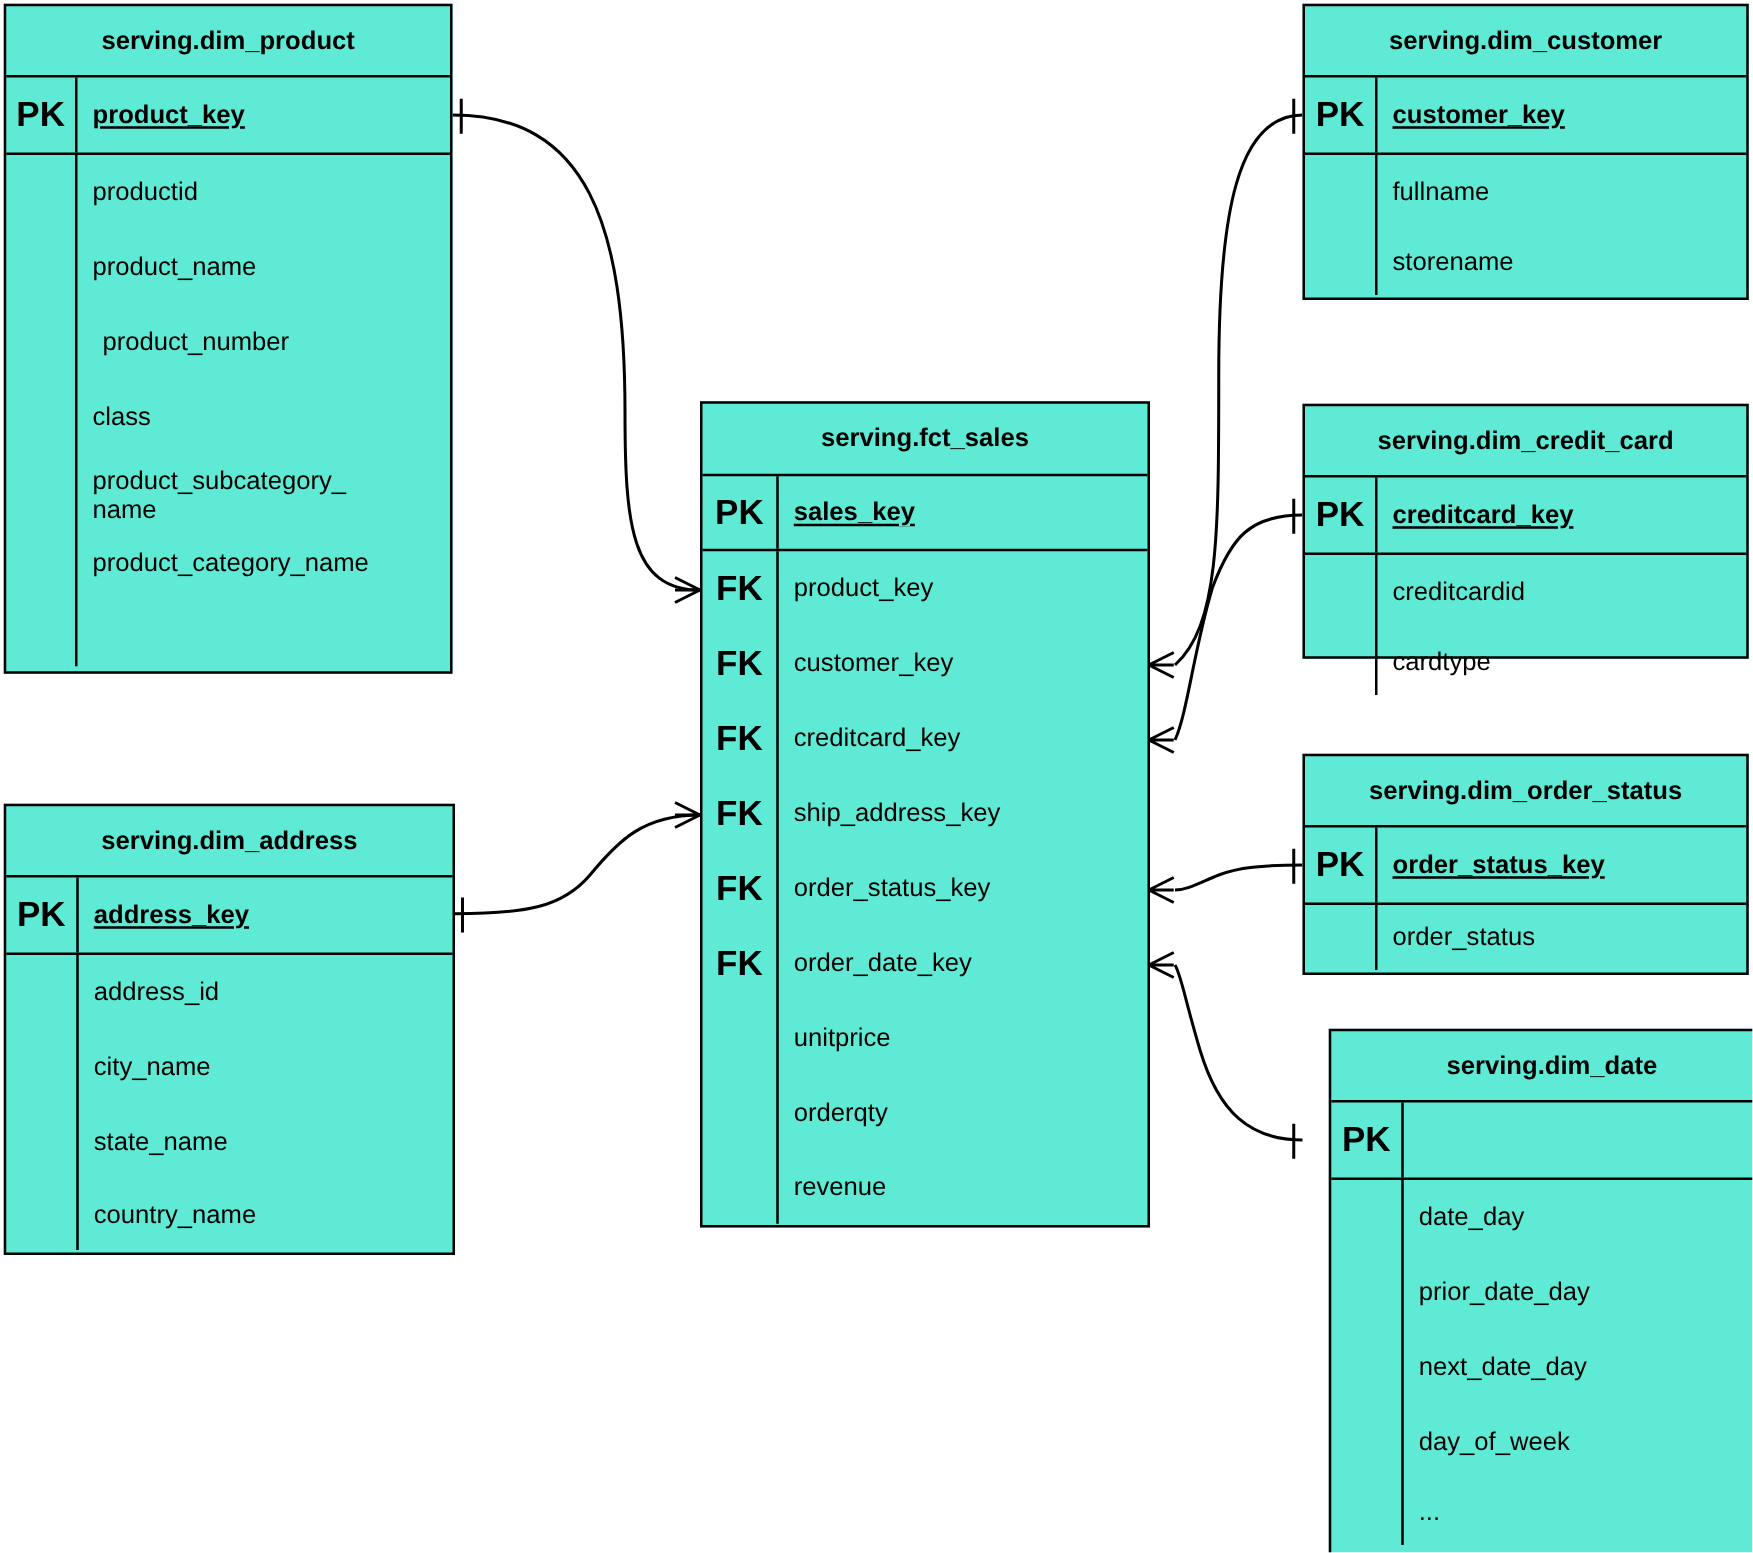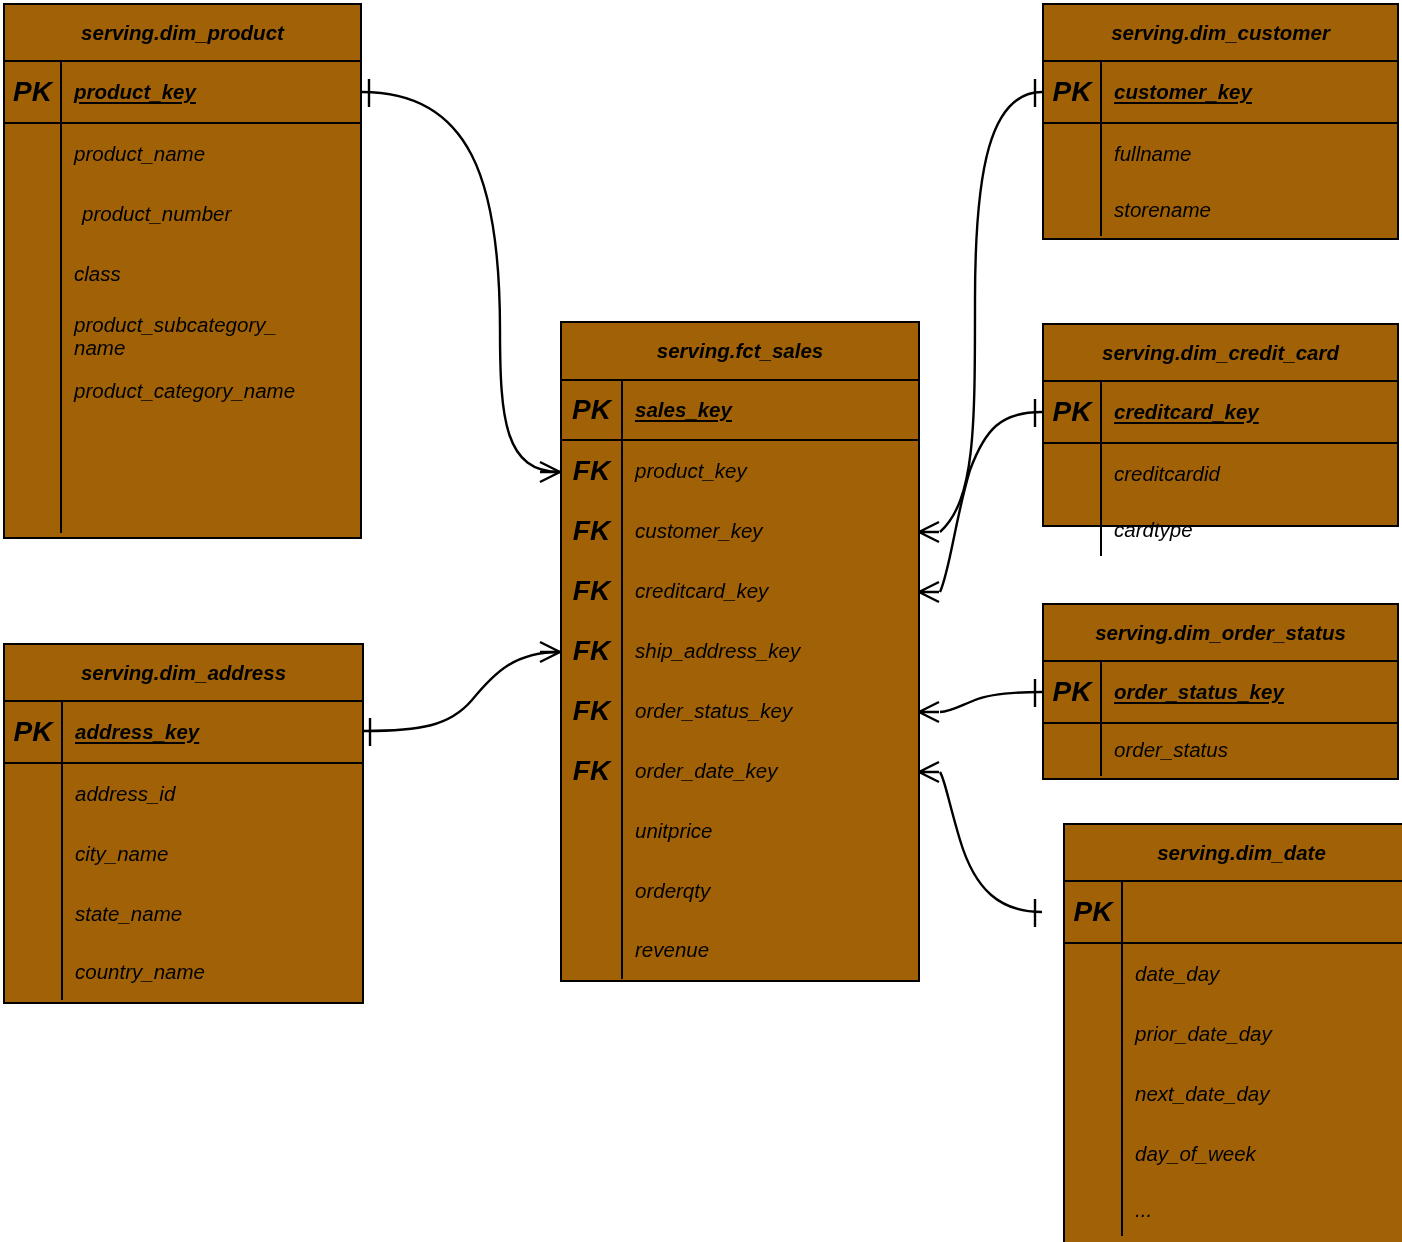--- a/index.html
+++ b/index.html
@@ -25,23 +25,22 @@
   }
   svg.links path, svg.links line {
     fill: none;
     stroke: #000000;
     stroke-width: 2.4;
   }
   .entity {
     position: absolute;
     box-sizing: border-box;
     border: 2.6px solid #000000;
-    background: #a16207;
+    background: #5eead4;
     z-index: 2;
-    font-style: italic;
   }
   .entity-title {
     box-sizing: border-box;
     width: 100%;
     text-align: center;
     font-weight: bold;
     font-size: 20.5px;
     color: #000000;
     border-bottom: 2.6px solid #000000;
     display: flex;
@@ -145,20 +144,21 @@
       <div class="keycol" style="width:57px;">
         <div class="keycell" style="height:100%;">PK</div>
       </div>
       <div class="fieldcol">
         <div class="fieldcell pkname" style="height:100%;">product_key</div>
       </div>
     </div>
     <div class="entity-body" style="height:409px;">
       <div class="keycol" style="width:57px;"></div>
       <div class="fieldcol">
+        <div class="fieldcell" style="height:60px;">productid</div>
         <div class="fieldcell" style="height:60px;">product_name</div>
         <div class="fieldcell" style="height:60px;padding-left:20px;">product_number</div>
         <div class="fieldcell" style="height:60px;">class</div>
         <div class="fieldcell" style="height:66px;">product_subcategory_
 name</div>
         <div class="fieldcell" style="height:43px;">product_category_name</div>
       </div>
     </div>
   </div>
 

